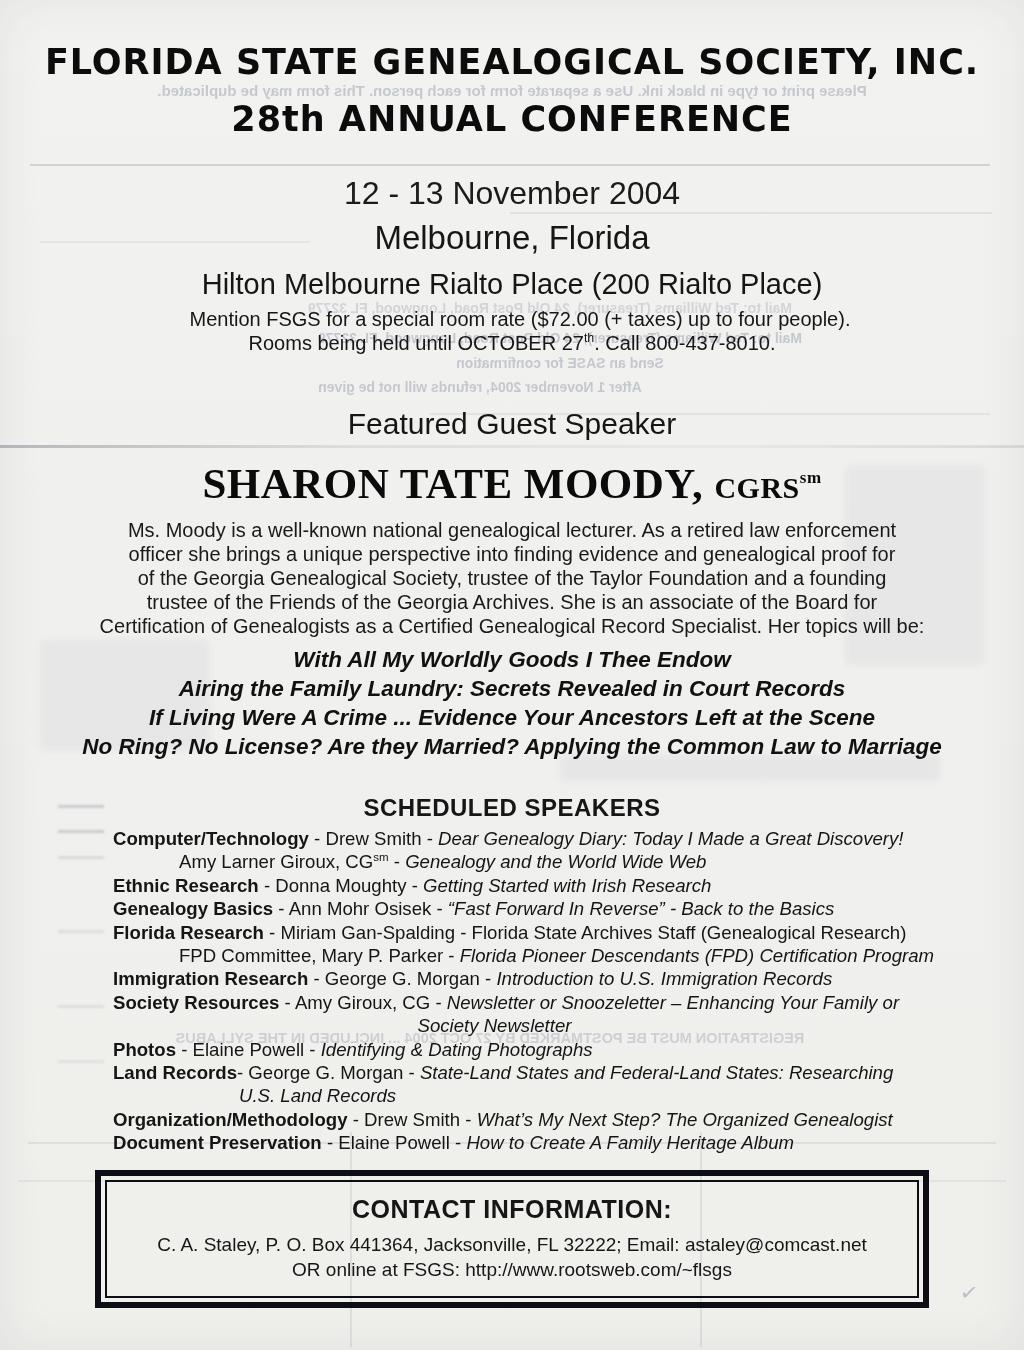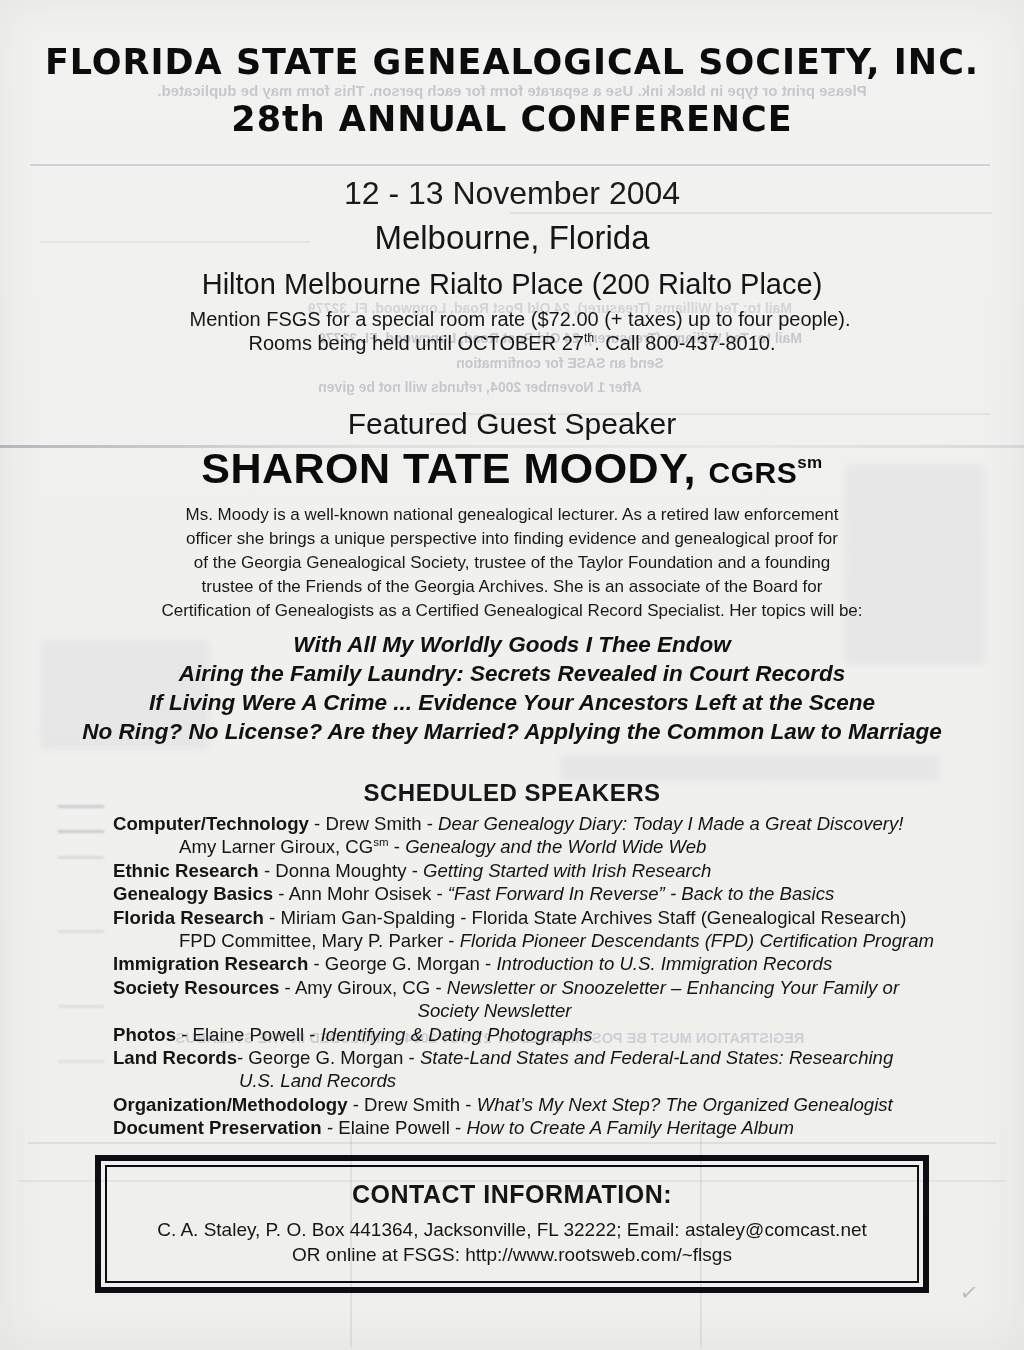--- a/index.html
+++ b/index.html
@@ -20,25 +20,25 @@
   .title-line2{margin-top:17px;}
 
   .dates{margin-top:36px;font-size:32px;color:#1b1b1b;}
   .city{margin-top:7px;font-size:33px;}
   .venue{margin-top:11px;font-size:29px;}
   .note{margin-top:7px;font-size:20px;line-height:23px;padding-left:16px;}
   .note2{margin-top:1px;font-size:20px;line-height:23px;}
   .sup{vertical-align:super;font-size:0.62em;line-height:0;margin-top:48px;}
 
   .featured-label{margin-top:52px;font-size:30px;}
-  .featured-name{margin-top:3px;font-size:43px;font-weight:700;letter-spacing:.5px;color:#0b0b0b;}
+  .featured-name{margin-top:18px;font-size:43px;font-weight:700;letter-spacing:.5px;color:#0b0b0b;font-family:Liberation Serif, serif;}
   .cred{font-size:30px;font-weight:700;}
   .cred-sup{vertical-align:super;font-size:17px;line-height:0;font-weight:700;}
 
-  .bio{margin-top:10px;font-size:17px;line-height:24px;color:#191919;}
+  .bio{margin-top:10px;font-size:20px;line-height:24px;color:#191919;}
   .topics{margin-top:7px;font-size:22.5px;line-height:29px;font-weight:700;font-style:italic;color:#111;}
 
   .sched-heading{margin-top:33px;font-size:24px;font-weight:700;letter-spacing:.5px;}
   .speakers{margin-top:5px;text-align:left;padding-left:113px;padding-right:28px;font-size:18.6px;line-height:23.4px;color:#151515;}
   .row.indent1{padding-left:66px;}
   .row.indent2{padding-left:126px;}
   .row.center{text-align:center;padding-right:120px;}
   .seg-b{font-weight:700;}
   .seg-i{font-style:italic;}
   .seg-sup{vertical-align:super;font-size:0.62em;line-height:0;}

